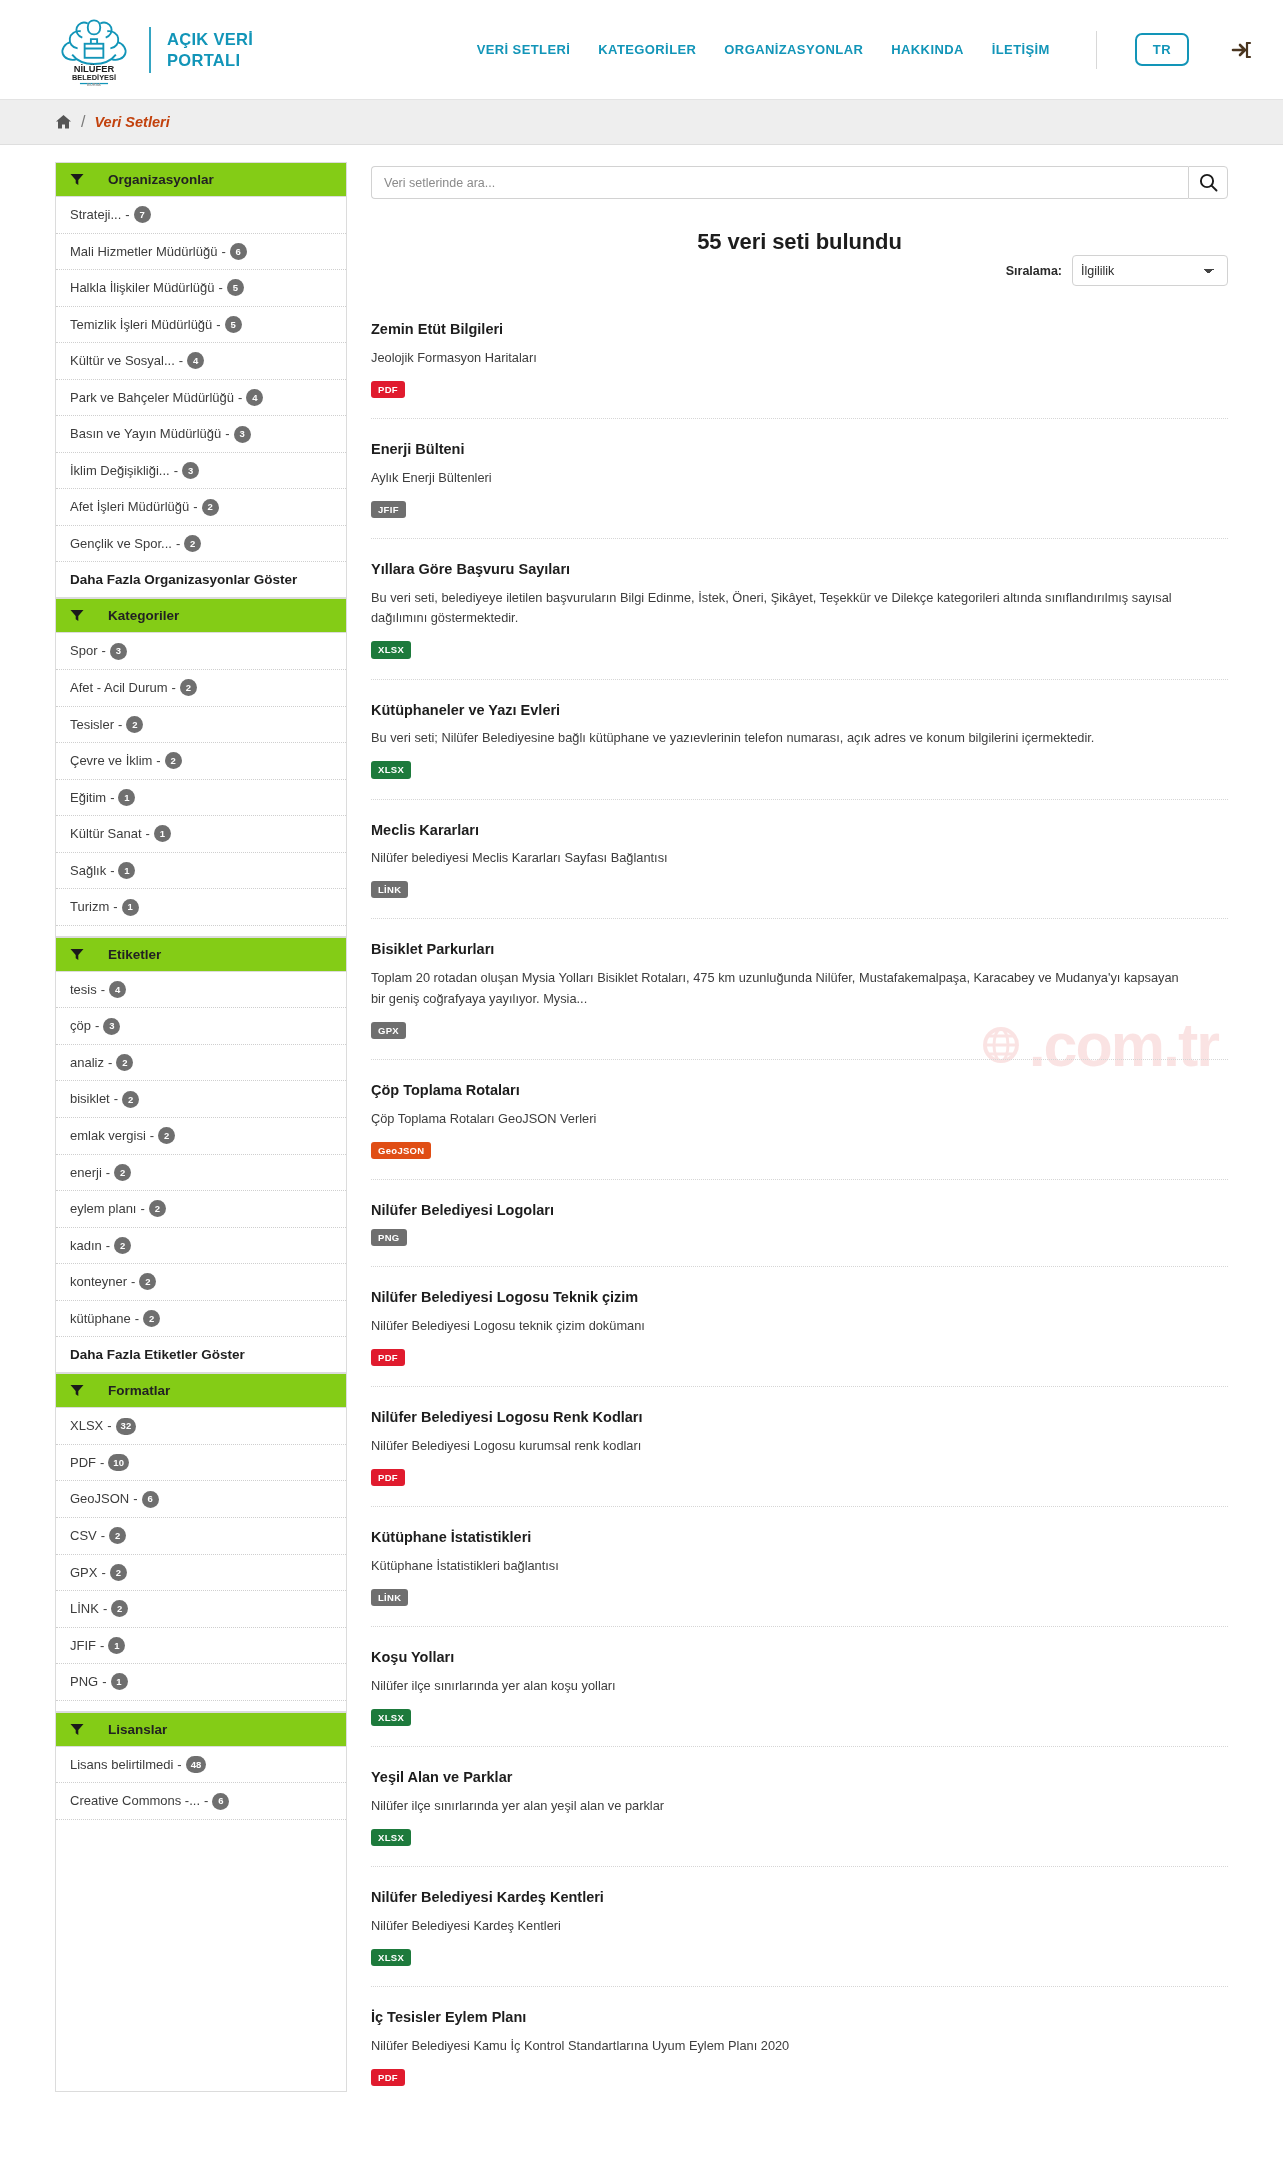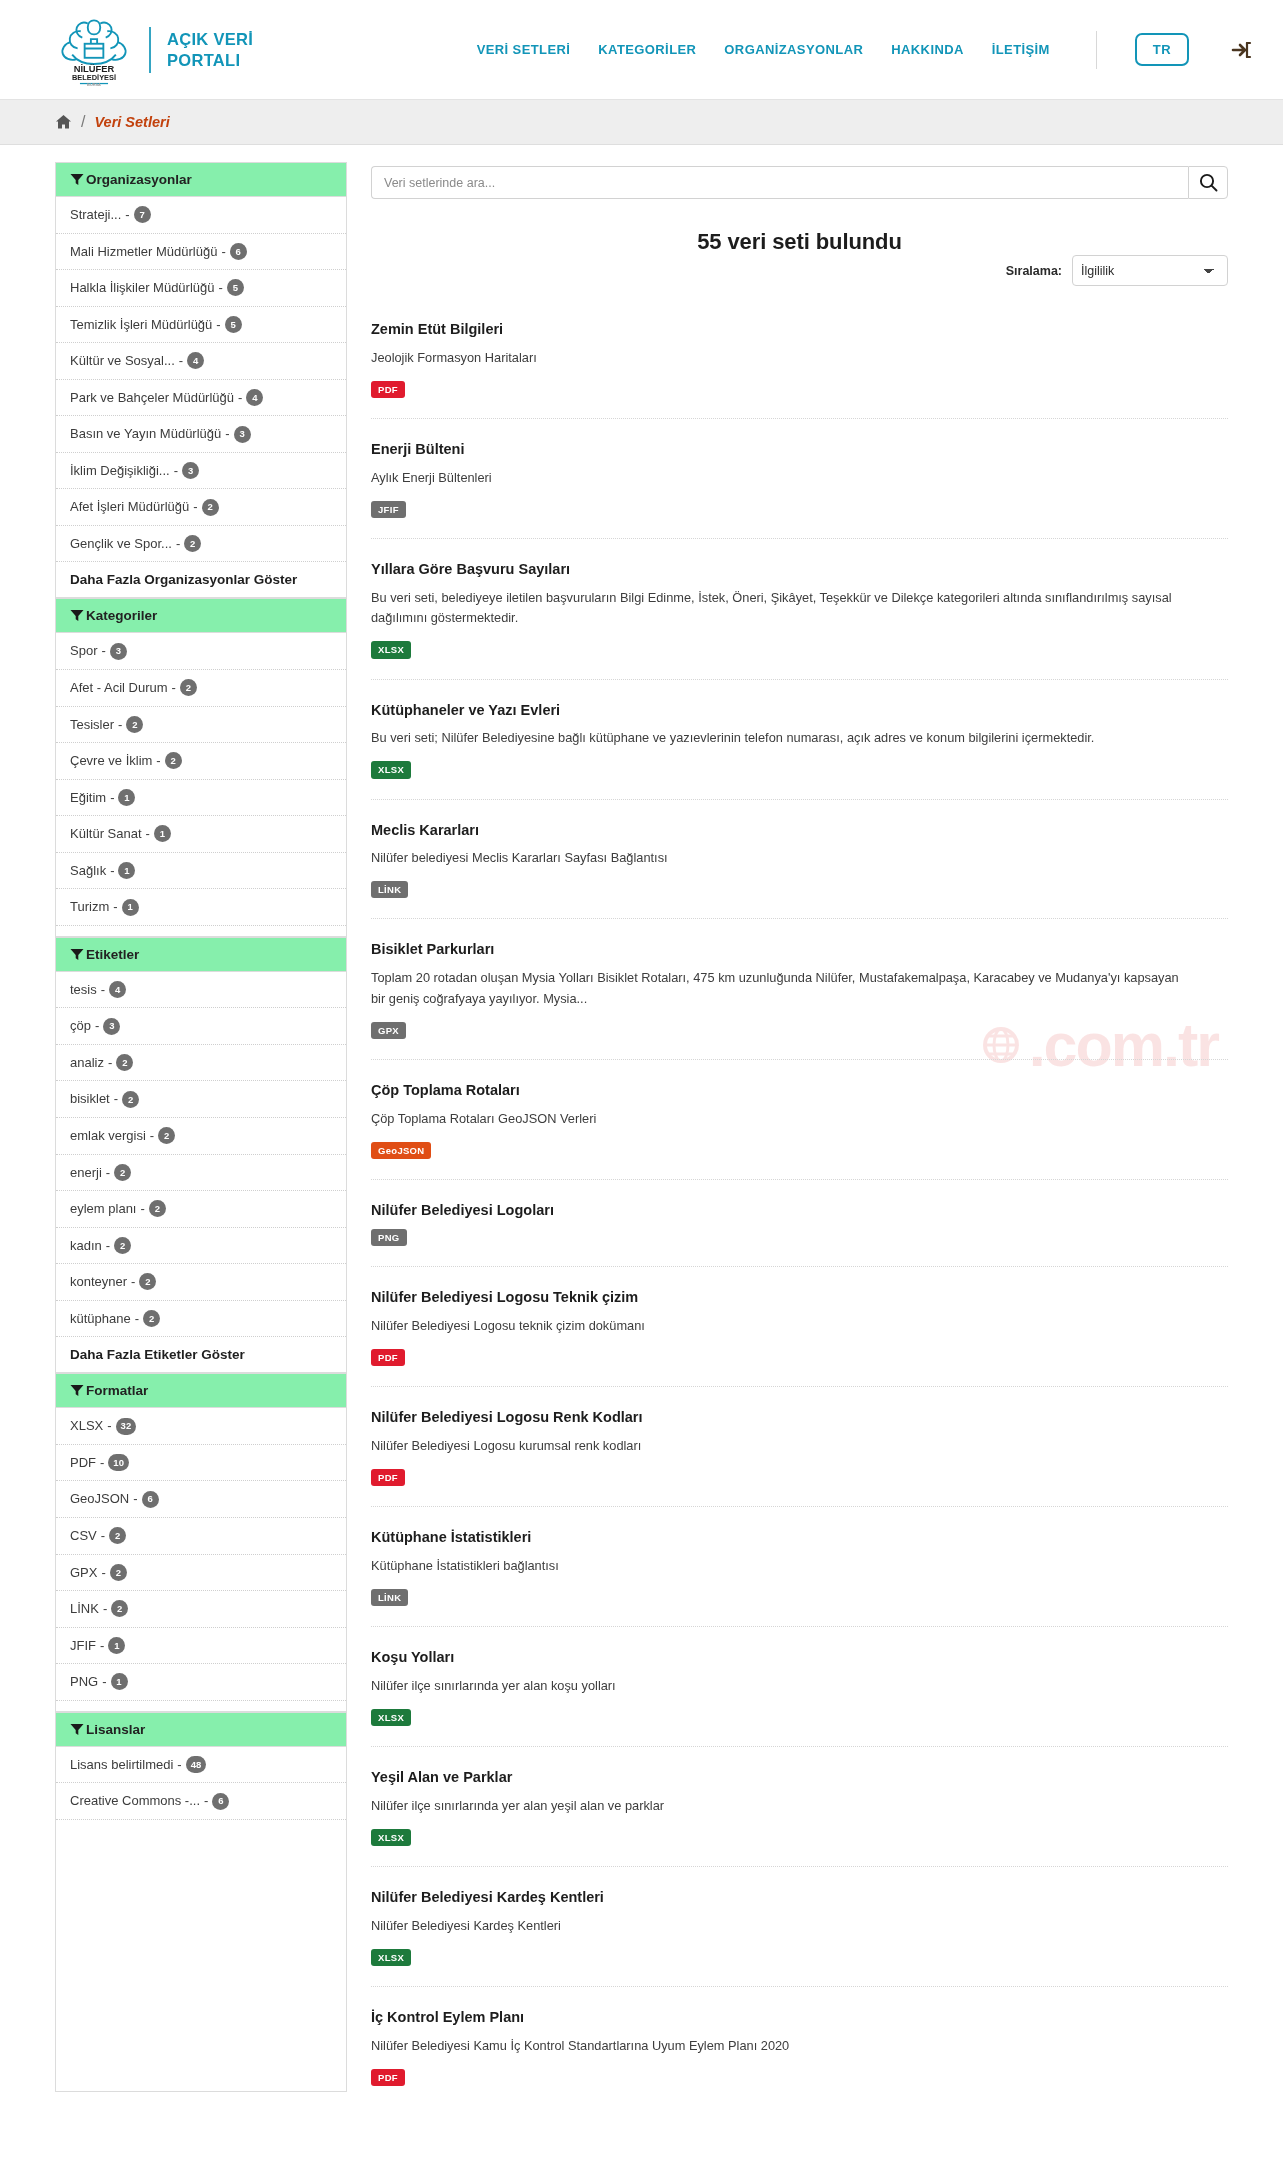--- a/index.html
+++ b/index.html
@@ -86,30 +86,30 @@
   
   .sidebar {
     width: 292px;
     flex: 0 0 292px;
     border: 1px solid #dcdcdc;
     border-top: none;
     background: #fff;
     min-height: 1930px;
   }
   .facet-header {
-    background: #86efac;
+    background: #84cc16;
     border-top: 1px solid #dcdcdc;
     border-bottom: 1px solid #dcdcdc;
     padding: 9px 14px;
     font-weight: bold;
     font-size: 13.5px;
     color: #222;
     display: flex;
     align-items: center;
-    gap: 2px;
+    gap: 24px;
   }
   .funnel { display: block; }
   .facet-item {
     padding: 9px 14px;
     font-size: 13px;
     color: #3c3c3c;
     border-bottom: 1px dotted #cfcfcf;
     cursor: pointer;
     display: flex;
     align-items: center;
@@ -671,21 +671,21 @@
             </div>
           </div>
           <div class="dataset-item">
             <h3 class="dataset-title">Nilüfer Belediyesi Kardeş Kentleri</h3>
             <p class="dataset-desc">Nilüfer Belediyesi Kardeş Kentleri</p>
             <div class="format-tags">
               <span class="format-tag" style="background:#1d7a3c">XLSX</span>
             </div>
           </div>
           <div class="dataset-item">
-            <h3 class="dataset-title">İç Kontrol Eylem Planı</h3>
+            <h3 class="dataset-title">İç Tesisler Eylem Planı</h3>
             <p class="dataset-desc">Nilüfer Belediyesi Kamu İç Kontrol Standartlarına Uyum Eylem Planı 2020</p>
             <div class="format-tags">
               <span class="format-tag" style="background:#e01b2e">PDF</span>
             </div>
           </div>
         </div>
     </div>
 
   </main>
 </div>

